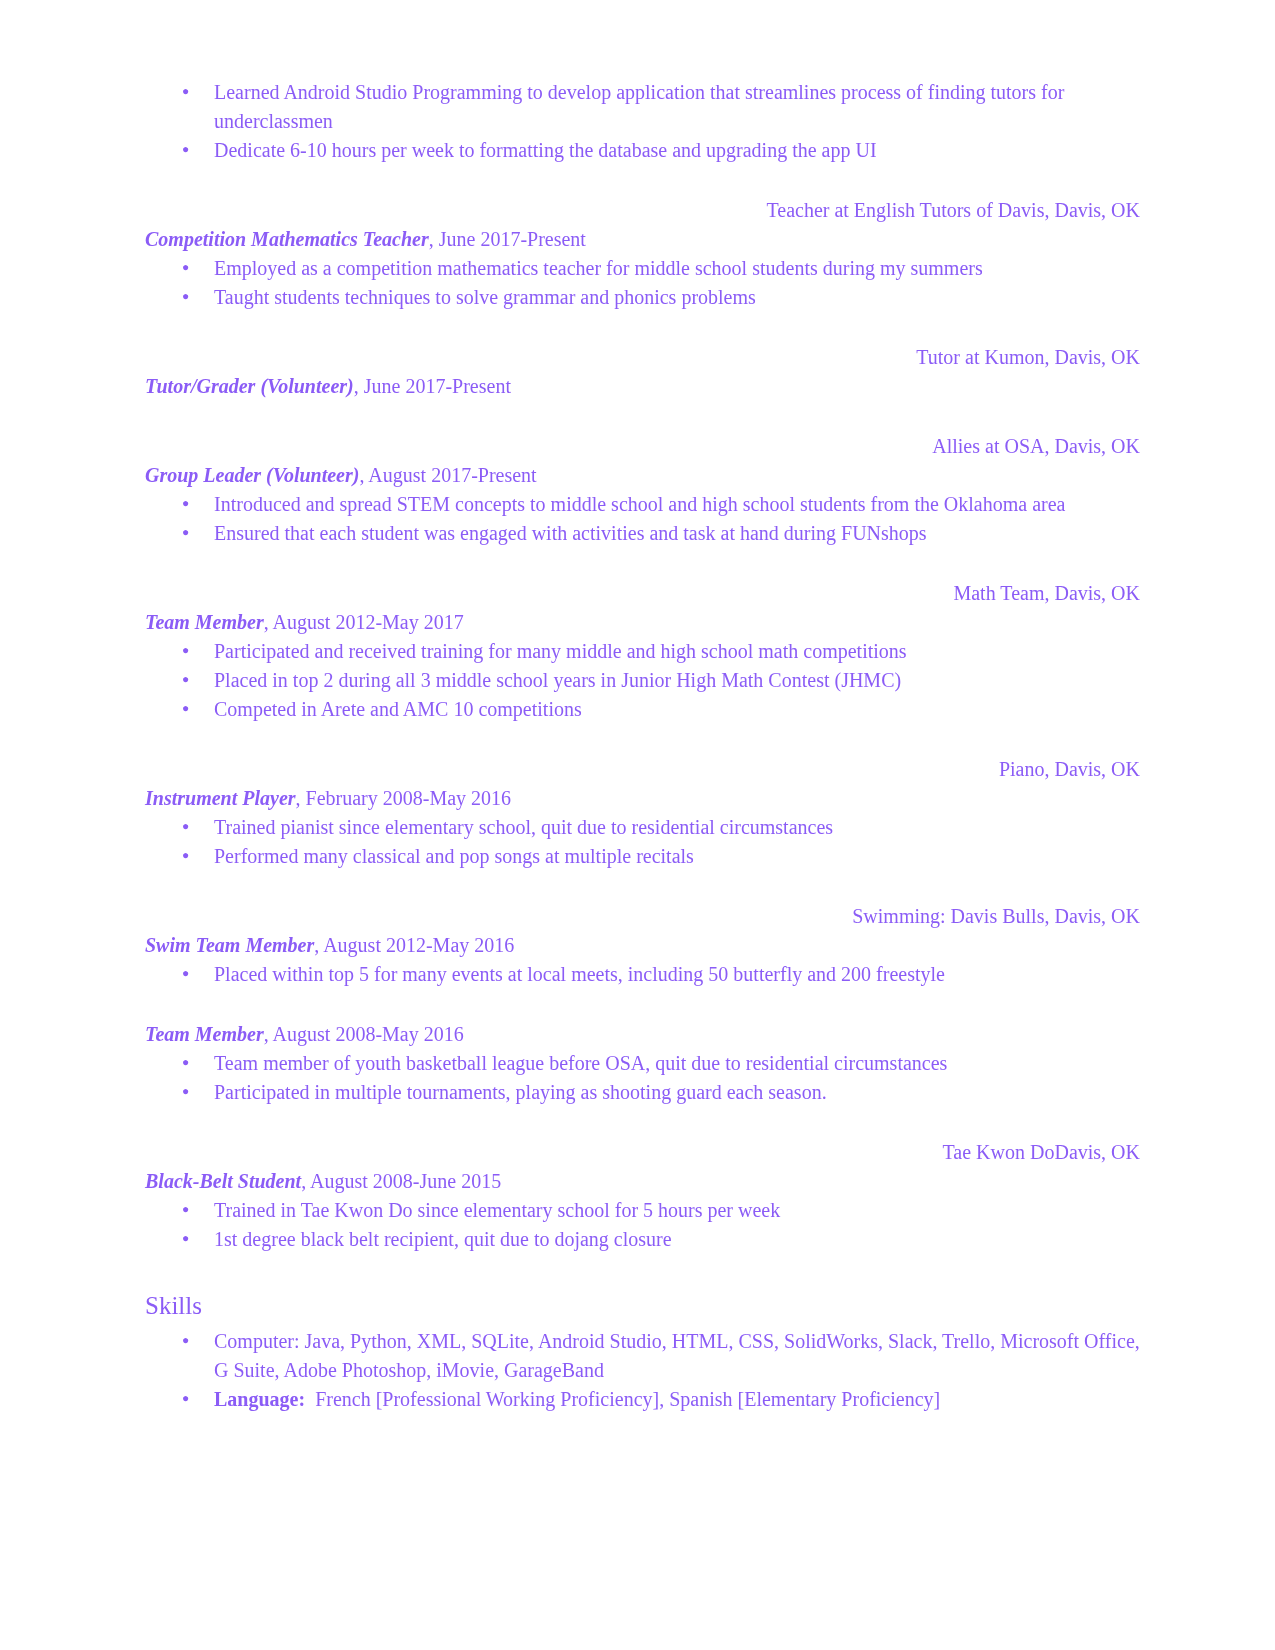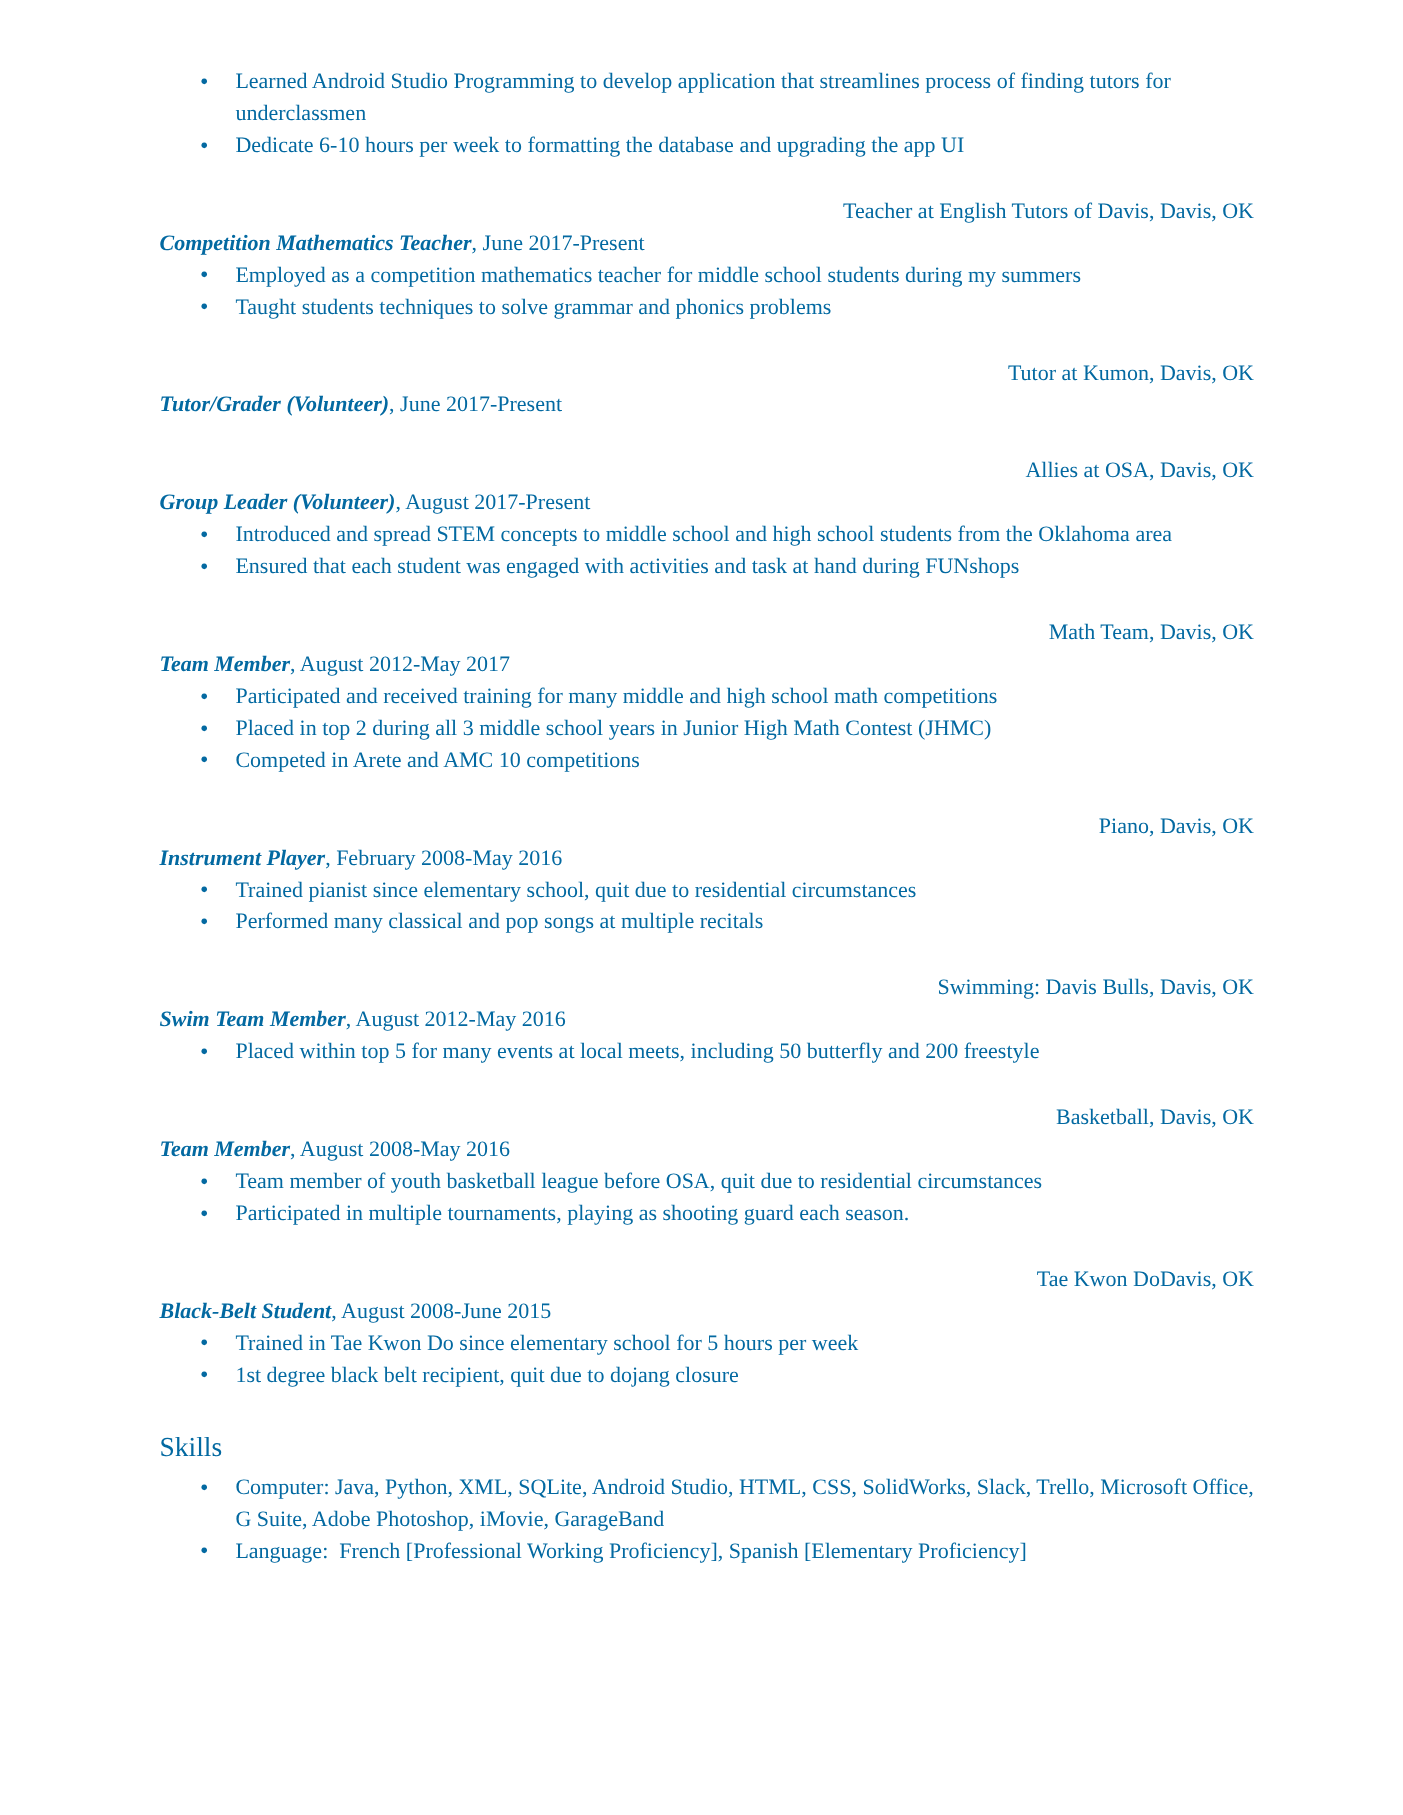--- a/index.html
+++ b/index.html
@@ -2,25 +2,25 @@
 <html><head>
 <meta charset="utf-8">
 <style>
   * { margin: 0; padding: 0; box-sizing: border-box; }
   html, body { background: #ffffff; }
   .page {
     width: 1275px;
     min-height: 1650px;
     margin: 0 auto;
     background: #ffffff;
-    color: #0369a1;
+    color: #8b5cf6;
     font-family: "Liberation Serif", serif;
     font-size: 20px;
     line-height: 1.45;
-    padding: 60px 135px 60px 145px;
+    padding: 78px 135px 60px 145px;
   }
   ul.bullets { list-style: none; margin: 0; padding: 0; }
   ul.bullets > li {
     position: relative;
     padding-left: 69px;
   }
   ul.bullets > li::before {
     content: "●";
     position: absolute;
     left: 37px;
@@ -32,21 +32,21 @@
   .org-line { font-weight: normal; text-align: right; }
   .role-name { font-weight: bold; font-style: italic; }
   .role-dates { font-weight: normal; font-style: normal; }
   .skills-section { margin-top: 34px; }
   .skills-heading {
     font-size: 25px;
     font-weight: normal;
     font-family: "Liberation Serif", serif;
     margin-bottom: 3px;
   }
-  .skill-label-bold { font-weight: normal; margin-top: 20px; }
+  .skill-label-bold { font-weight: bold; margin-top: 20px; }
 </style>
 </head>
 <body>
 
 <div class="page">
 
   <ul class="bullets">
     <li>Learned Android Studio Programming to develop application that streamlines process of finding tutors for underclassmen</li>
     <li>Dedicate 6-10 hours per week to formatting the database and upgrading the app UI</li>
   </ul>
@@ -95,21 +95,20 @@
 
   <section class="entry">
     <div class="org-line">Swimming: Davis Bulls, Davis, OK</div>
     <div class="role-line"><span class="role-name">Swim Team Member</span><span class="role-dates">, August 2012-May 2016</span></div>
     <ul class="bullets">
       <li>Placed within top 5 for many events at local meets, including 50 butterfly and 200 freestyle</li>
     </ul>
   </section>
 
   <section class="entry">
-    <div class="org-line">Basketball, Davis, OK</div>
     <div class="role-line"><span class="role-name">Team Member</span><span class="role-dates">, August 2008-May 2016</span></div>
     <ul class="bullets">
       <li>Team member of youth basketball league before OSA, quit due to residential circumstances</li>
       <li>Participated in multiple tournaments, playing as shooting guard each season.</li>
     </ul>
   </section>
 
   <section class="entry">
     <div class="org-line">Tae Kwon DoDavis, OK</div>
     <div class="role-line"><span class="role-name">Black-Belt Student</span><span class="role-dates">, August 2008-June 2015</span></div>

